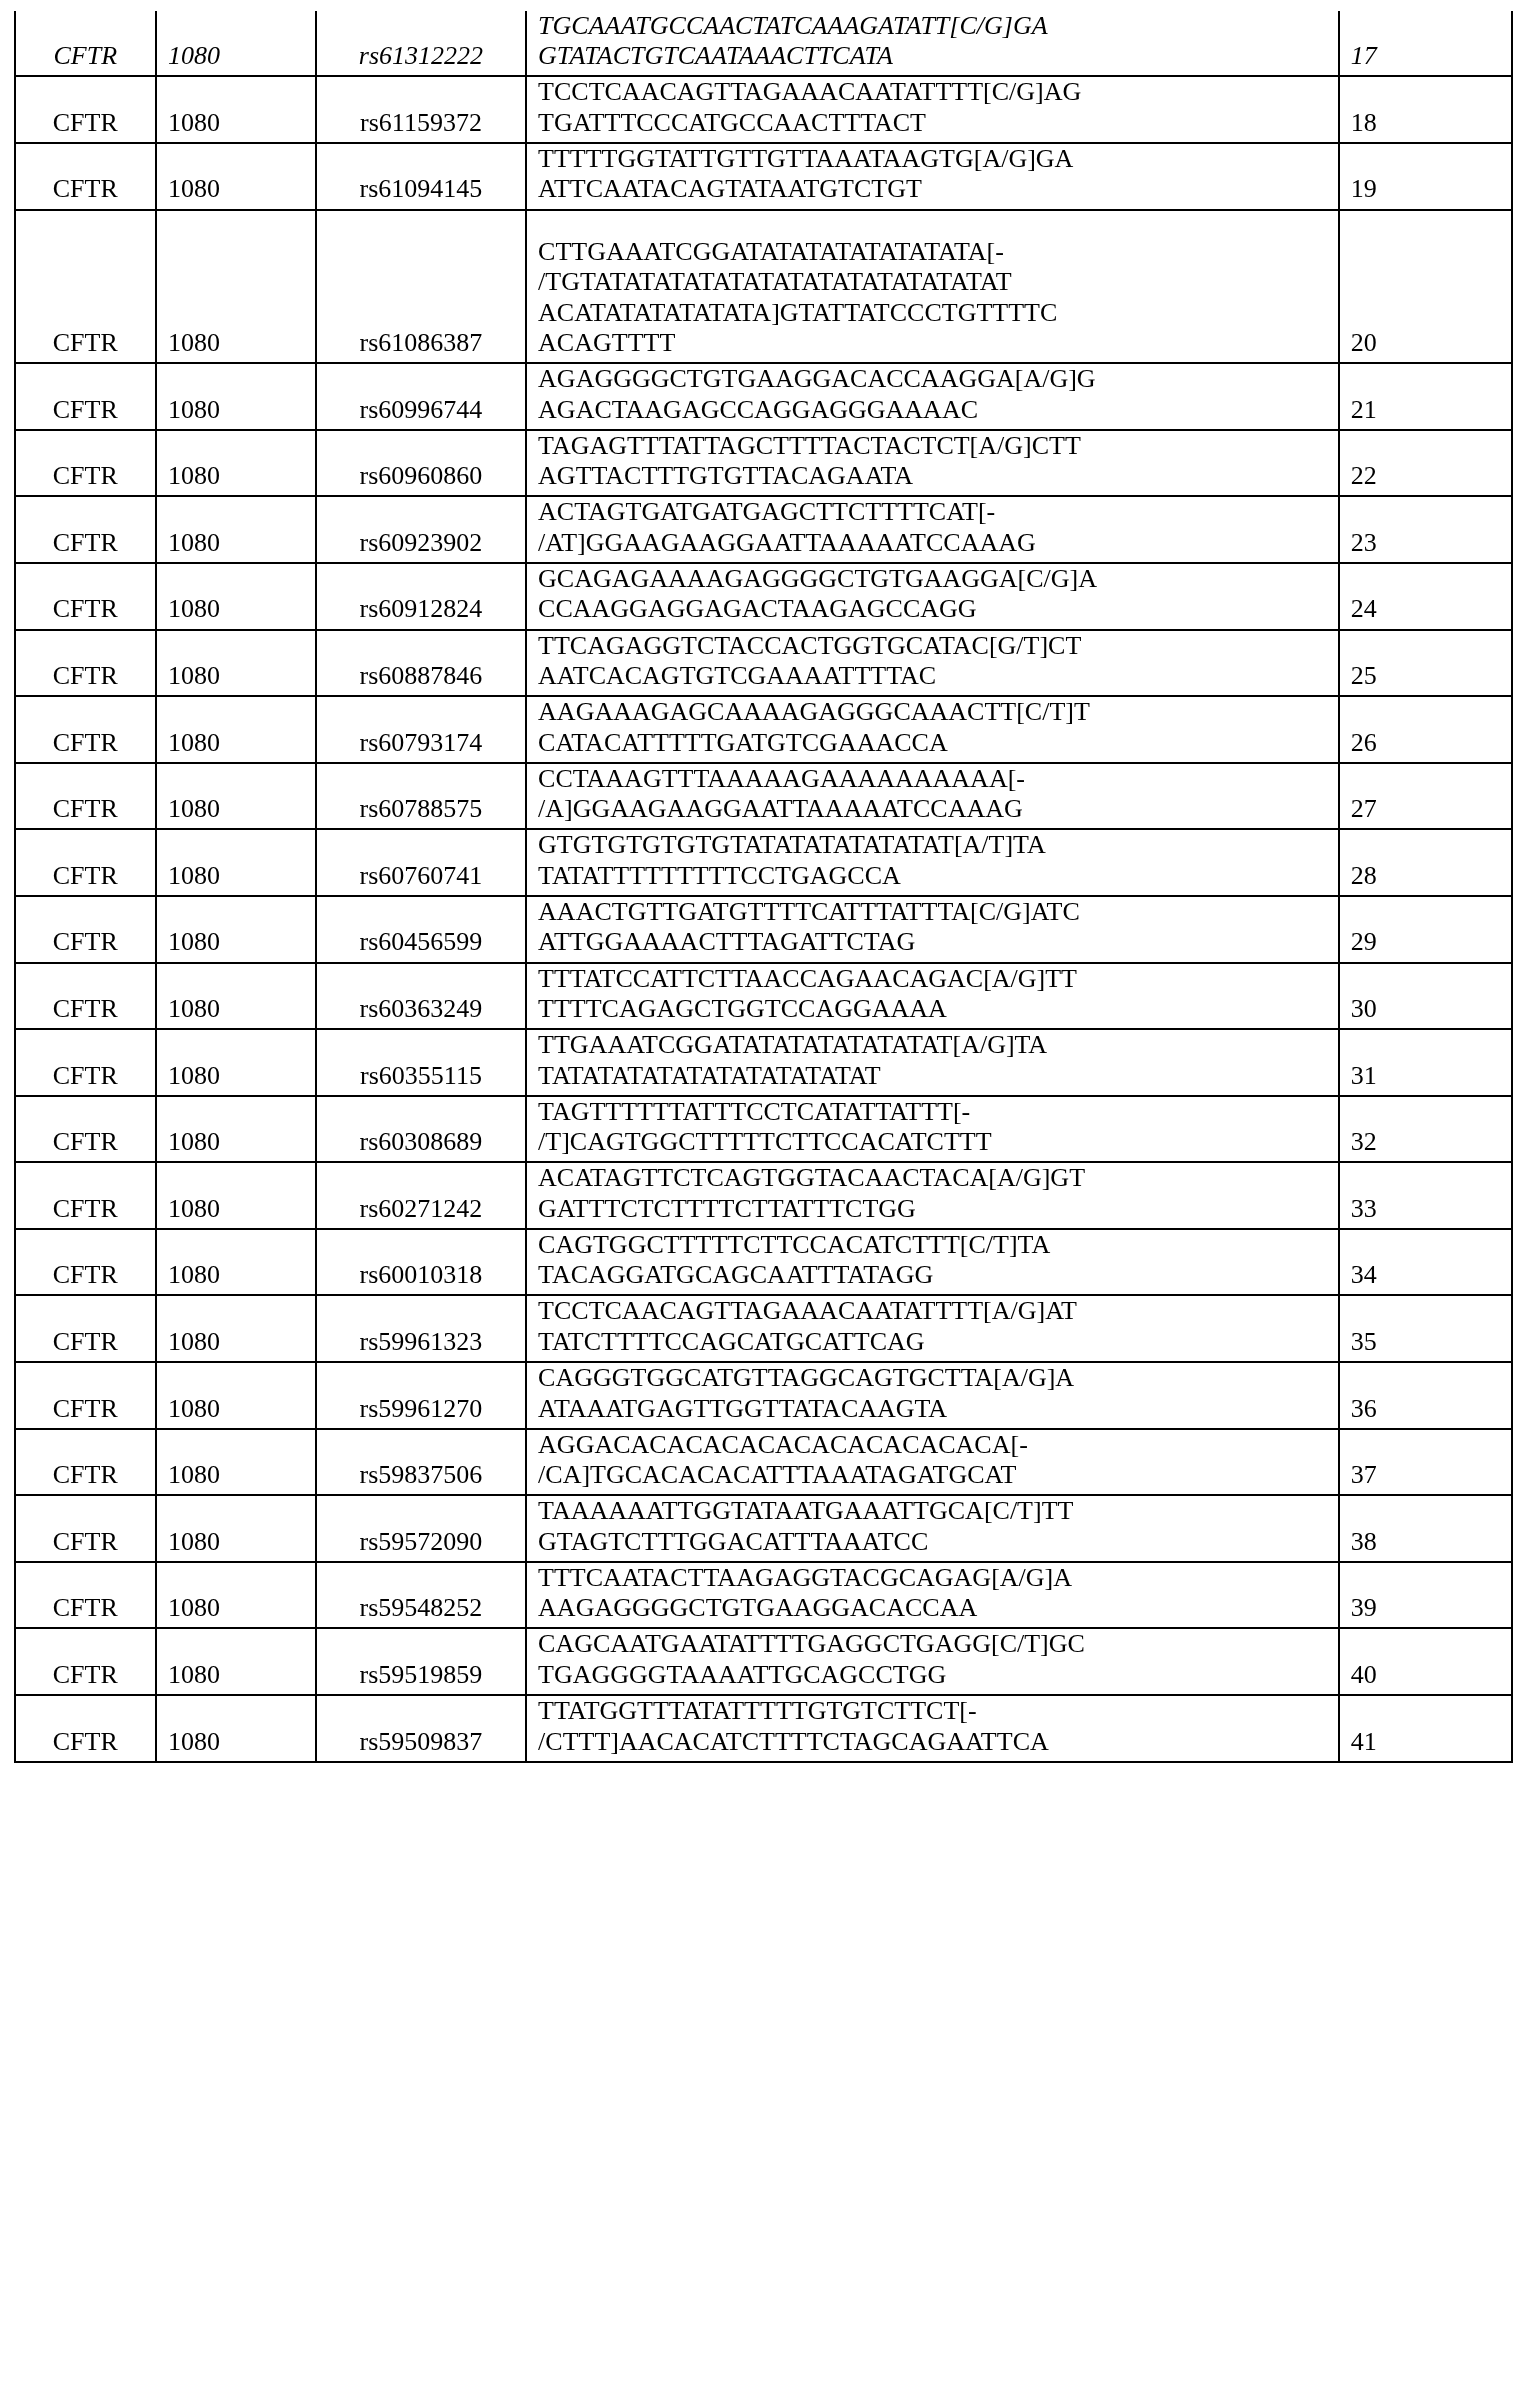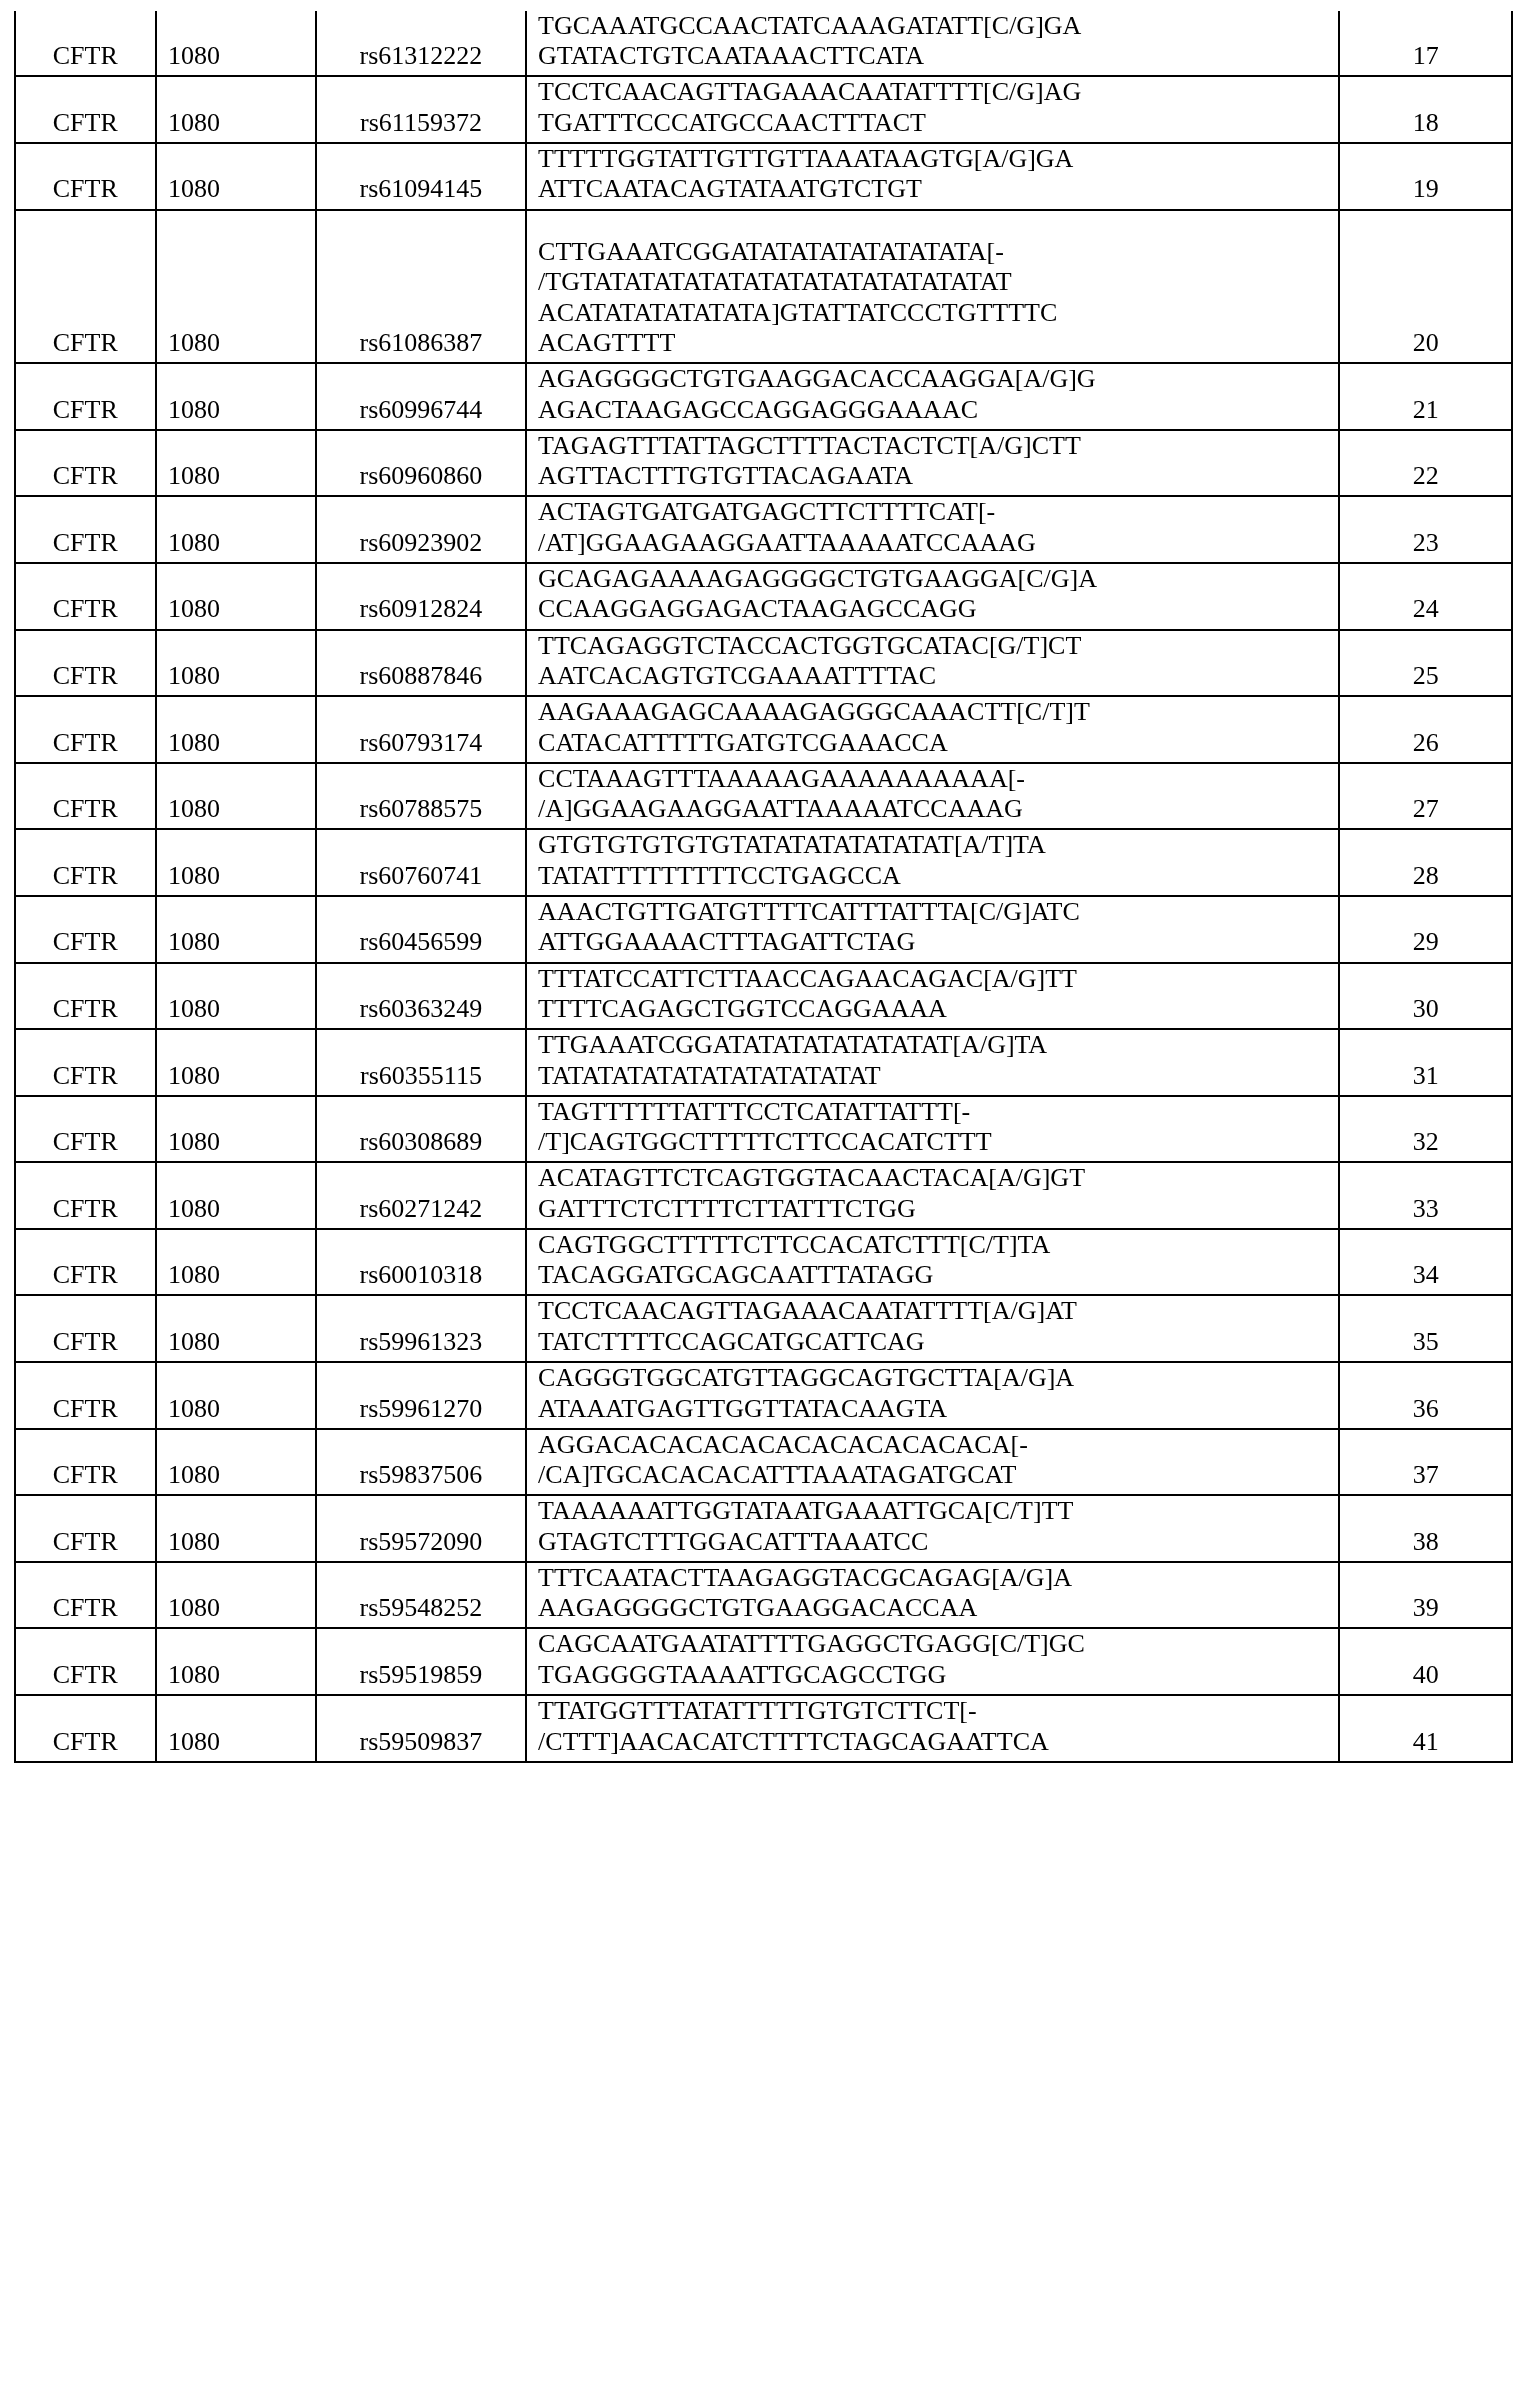--- a/index.html
+++ b/index.html
@@ -12,26 +12,26 @@
     table-layout: fixed;
   }
   .tbl td {
     border: 2.7px solid #000;
     border-top: none;
     vertical-align: bottom;
     padding: 0 10.8px 3.6px 10.8px;
     line-height: 30.5px;
     white-space: nowrap;
   }
-  .tbl tr:first-child td { border-top: none; }
+  .tbl tr:first-child td { border-top: none; font-style: italic; }
   .c-gene { width: 118px; text-align: center; padding-left: 18px; }
   .c-num  { width: 136px; text-align: left; }
   .c-rs   { width: 187px; text-align: center; padding-left: 14.4px; }
   .c-seq  { width: 789px; text-align: left; padding-left: 10.8px; white-space: normal; }
-  .c-id   { width: 150px; text-align: center; padding-right: 14.4px; }
+  .c-id   { width: 150px; text-align: left; padding-right: 14.4px; }
   .row2 td { height: 58px; }
   .row4 td { height: 148px; margin-top: 28px; }
   .seq-line { display: block; }
 </style>
 </head>
 <body>
 
 <table class="tbl">
   <tbody id="tbody">
   <tr class="row2">

